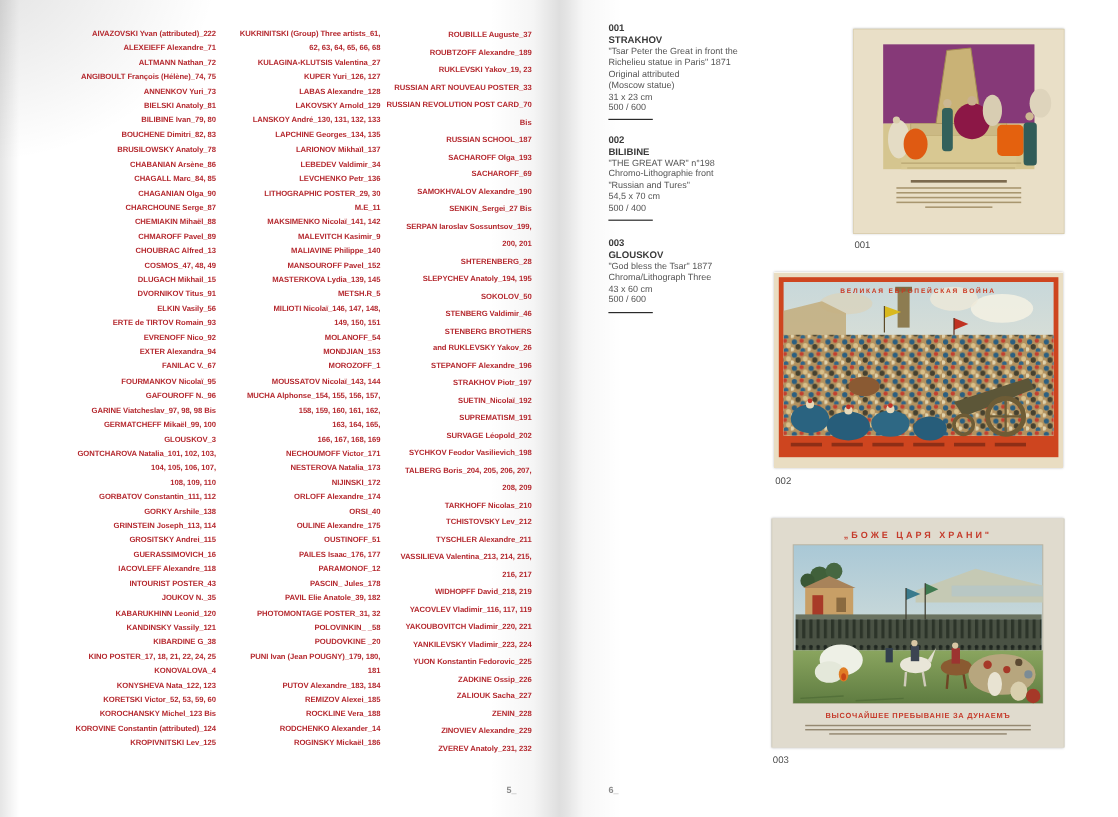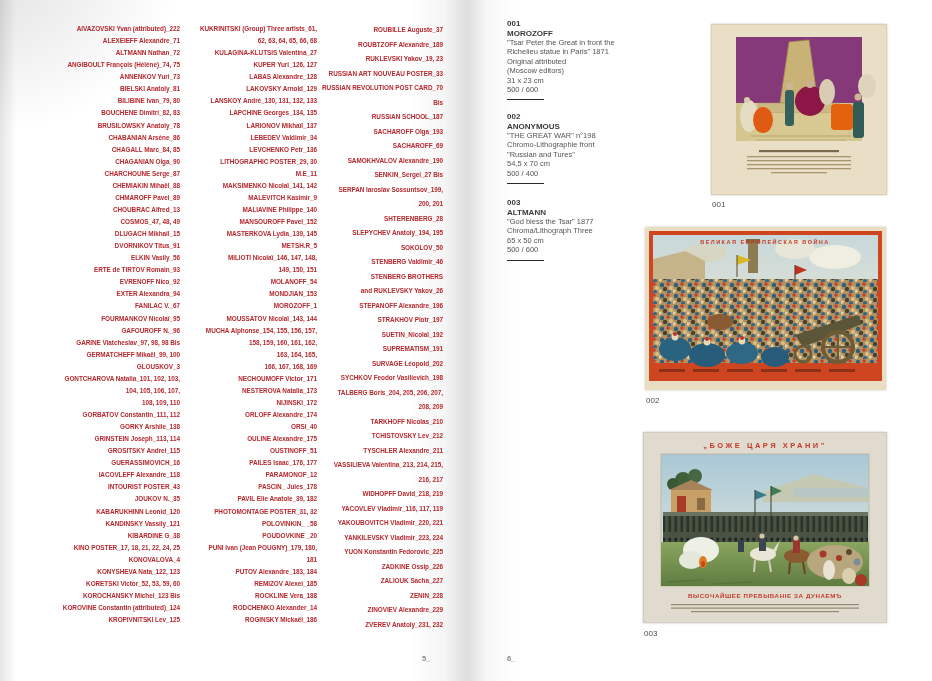--- a/index.html
+++ b/index.html
@@ -199,47 +199,47 @@
       <div class="idx-line">ZENIN_228</div>
       <div class="idx-line">ZINOVIEV Alexandre_229</div>
       <div class="idx-line">ZVEREV Anatoly_231, 232</div>
     </div>
 
   <div class="pagenum" id="pn-left">5_</div>
   <div class="pagenum" id="pn-right">6_</div>
 
   <div class="lot" id="lot1">
     <div class="lot-number">001</div>
-    <div class="lot-artist">MOROZOFF</div>
+    <div class="lot-artist">STRAKHOV</div>
     <div class="lot-line">"Tsar Peter the Great in front the</div>
     <div class="lot-line">Richelieu statue in Paris" 1871</div>
     <div class="lot-line">Original attributed</div>
-    <div class="lot-line">(Moscow editors)</div>
+    <div class="lot-line">(Moscow statue)</div>
     <div class="lot-line">31 x 23 cm</div>
     <div class="lot-line">500 / 600</div>
     <div class="lot-divider"></div>
   </div>
 
   <div class="lot" id="lot2">
     <div class="lot-number">002</div>
-    <div class="lot-artist">ANONYMOUS</div>
+    <div class="lot-artist">BILIBINE</div>
     <div class="lot-line">"THE GREAT WAR" n°198</div>
     <div class="lot-line">Chromo-Lithographie front</div>
     <div class="lot-line">"Russian and Tures"</div>
     <div class="lot-line">54,5 x 70 cm</div>
     <div class="lot-line">500 / 400</div>
     <div class="lot-divider"></div>
   </div>
 
   <div class="lot" id="lot3">
     <div class="lot-number">003</div>
-    <div class="lot-artist">ALTMANN</div>
+    <div class="lot-artist">GLOUSKOV</div>
     <div class="lot-line">"God bless the Tsar" 1877</div>
     <div class="lot-line">Chroma/Lithograph Three</div>
-    <div class="lot-line">65 x 50 cm</div>
+    <div class="lot-line">43 x 60 cm</div>
     <div class="lot-line">500 / 600</div>
     <div class="lot-divider"></div>
   </div>
 
   <div class="art" id="art1">
     <svg width="176" height="171" viewBox="0 0 176 171" xmlns="http://www.w3.org/2000/svg">
       <rect x="0" y="0" width="176" height="171" fill="#e9dfc7" stroke="#d2c5a2" stroke-width="1"></rect>
       <g>
         <rect x="25" y="13" width="126" height="66" fill="#8c3c7c"></rect>
         <rect x="25" y="13" width="126" height="66" fill="#74306a" opacity="0.25"></rect>

